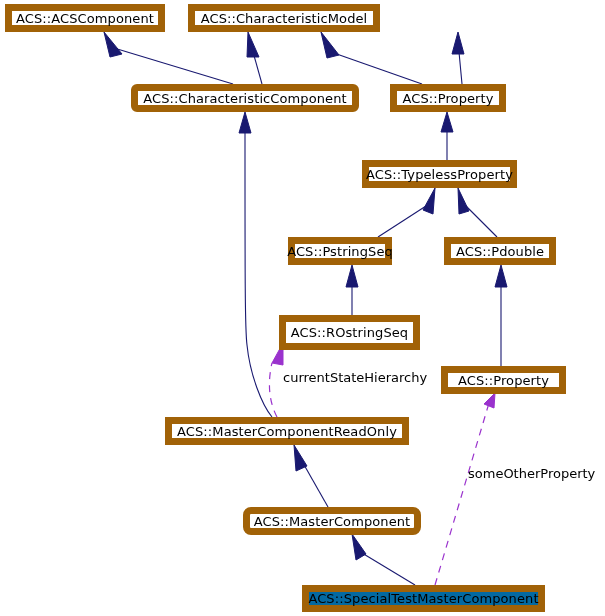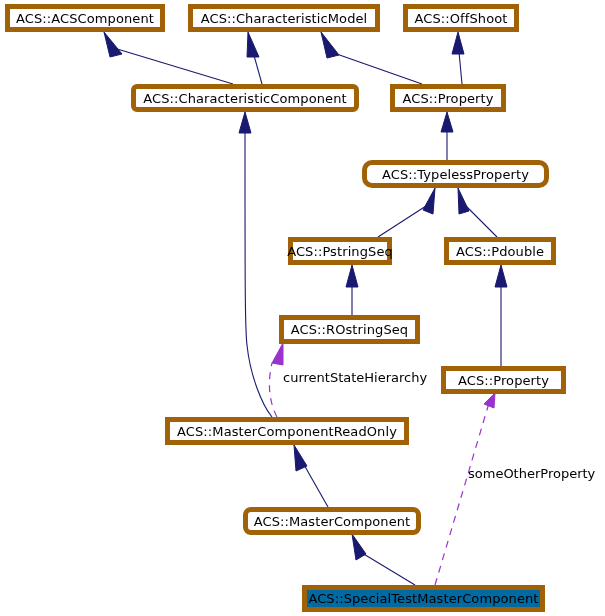--- a/index.html
+++ b/index.html
@@ -19,21 +19,21 @@
     position: absolute;
     left: 0;
     top: 0;
     width: 605px;
     height: 616px;
     pointer-events: none;
   }
   .node {
     position: absolute;
     box-sizing: border-box;
-    border: 5px solid #a16207;
+    border: 7px solid #a16207;
     background: #ffffff;
     color: #000000;
     display: flex;
     align-items: center;
     justify-content: center;
     font-size: 13px;
     line-height: 1;
     letter-spacing: 0.1px;
     white-space: nowrap;
     z-index: 2;
@@ -130,45 +130,42 @@
   </svg>
 
   <div class="node" style="left:5px; top:4px; width:160px; height:28px;">
     <span>ACS::ACSComponent</span>
   </div>
 
   <div class="node" style="left:188px; top:4px; width:192px; height:28px;">
     <span>ACS::CharacteristicModel</span>
   </div>
 
-  <div class="node" style="left:403px; top:4px; width:116px; height:28px;">
-    <span>ACS::OffShoot</span>
-  </div>
 
   <div class="node" style="left:131px; top:84px; width:228px; height:28px;border-radius:6px;">
     <span>ACS::CharacteristicComponent</span>
   </div>
 
   <div class="node" style="left:390px; top:84px; width:116px; height:28px;">
     <span>ACS::Property</span>
   </div>
 
-  <div class="node" style="left:362px; top:160px; width:187px; height:28px;border-radius:10px;">
+  <div class="node" style="left:362px; top:160px; width:155px; height:28px;">
     <span>ACS::TypelessProperty</span>
   </div>
 
   <div class="node" style="left:288px; top:237px; width:104px; height:28px;">
     <span>ACS::PstringSeq</span>
   </div>
 
   <div class="node" style="left:444px; top:237px; width:112px; height:28px;">
     <span>ACS::Pdouble</span>
   </div>
 
-  <div class="node" style="left:279px; top:315px; width:141px; height:29px;">
+  <div class="node" style="left:279px; top:315px; width:141px; height:35px;">
     <span>ACS::ROstringSeq</span>
   </div>
 
   <div class="node" style="left:441px; top:366px; width:125px; height:28px;">
     <span>ACS::Property</span>
   </div>
 
   <div class="node" style="left:165px; top:417px; width:244px; height:28px;">
     <span>ACS::MasterComponentReadOnly</span>
   </div>

